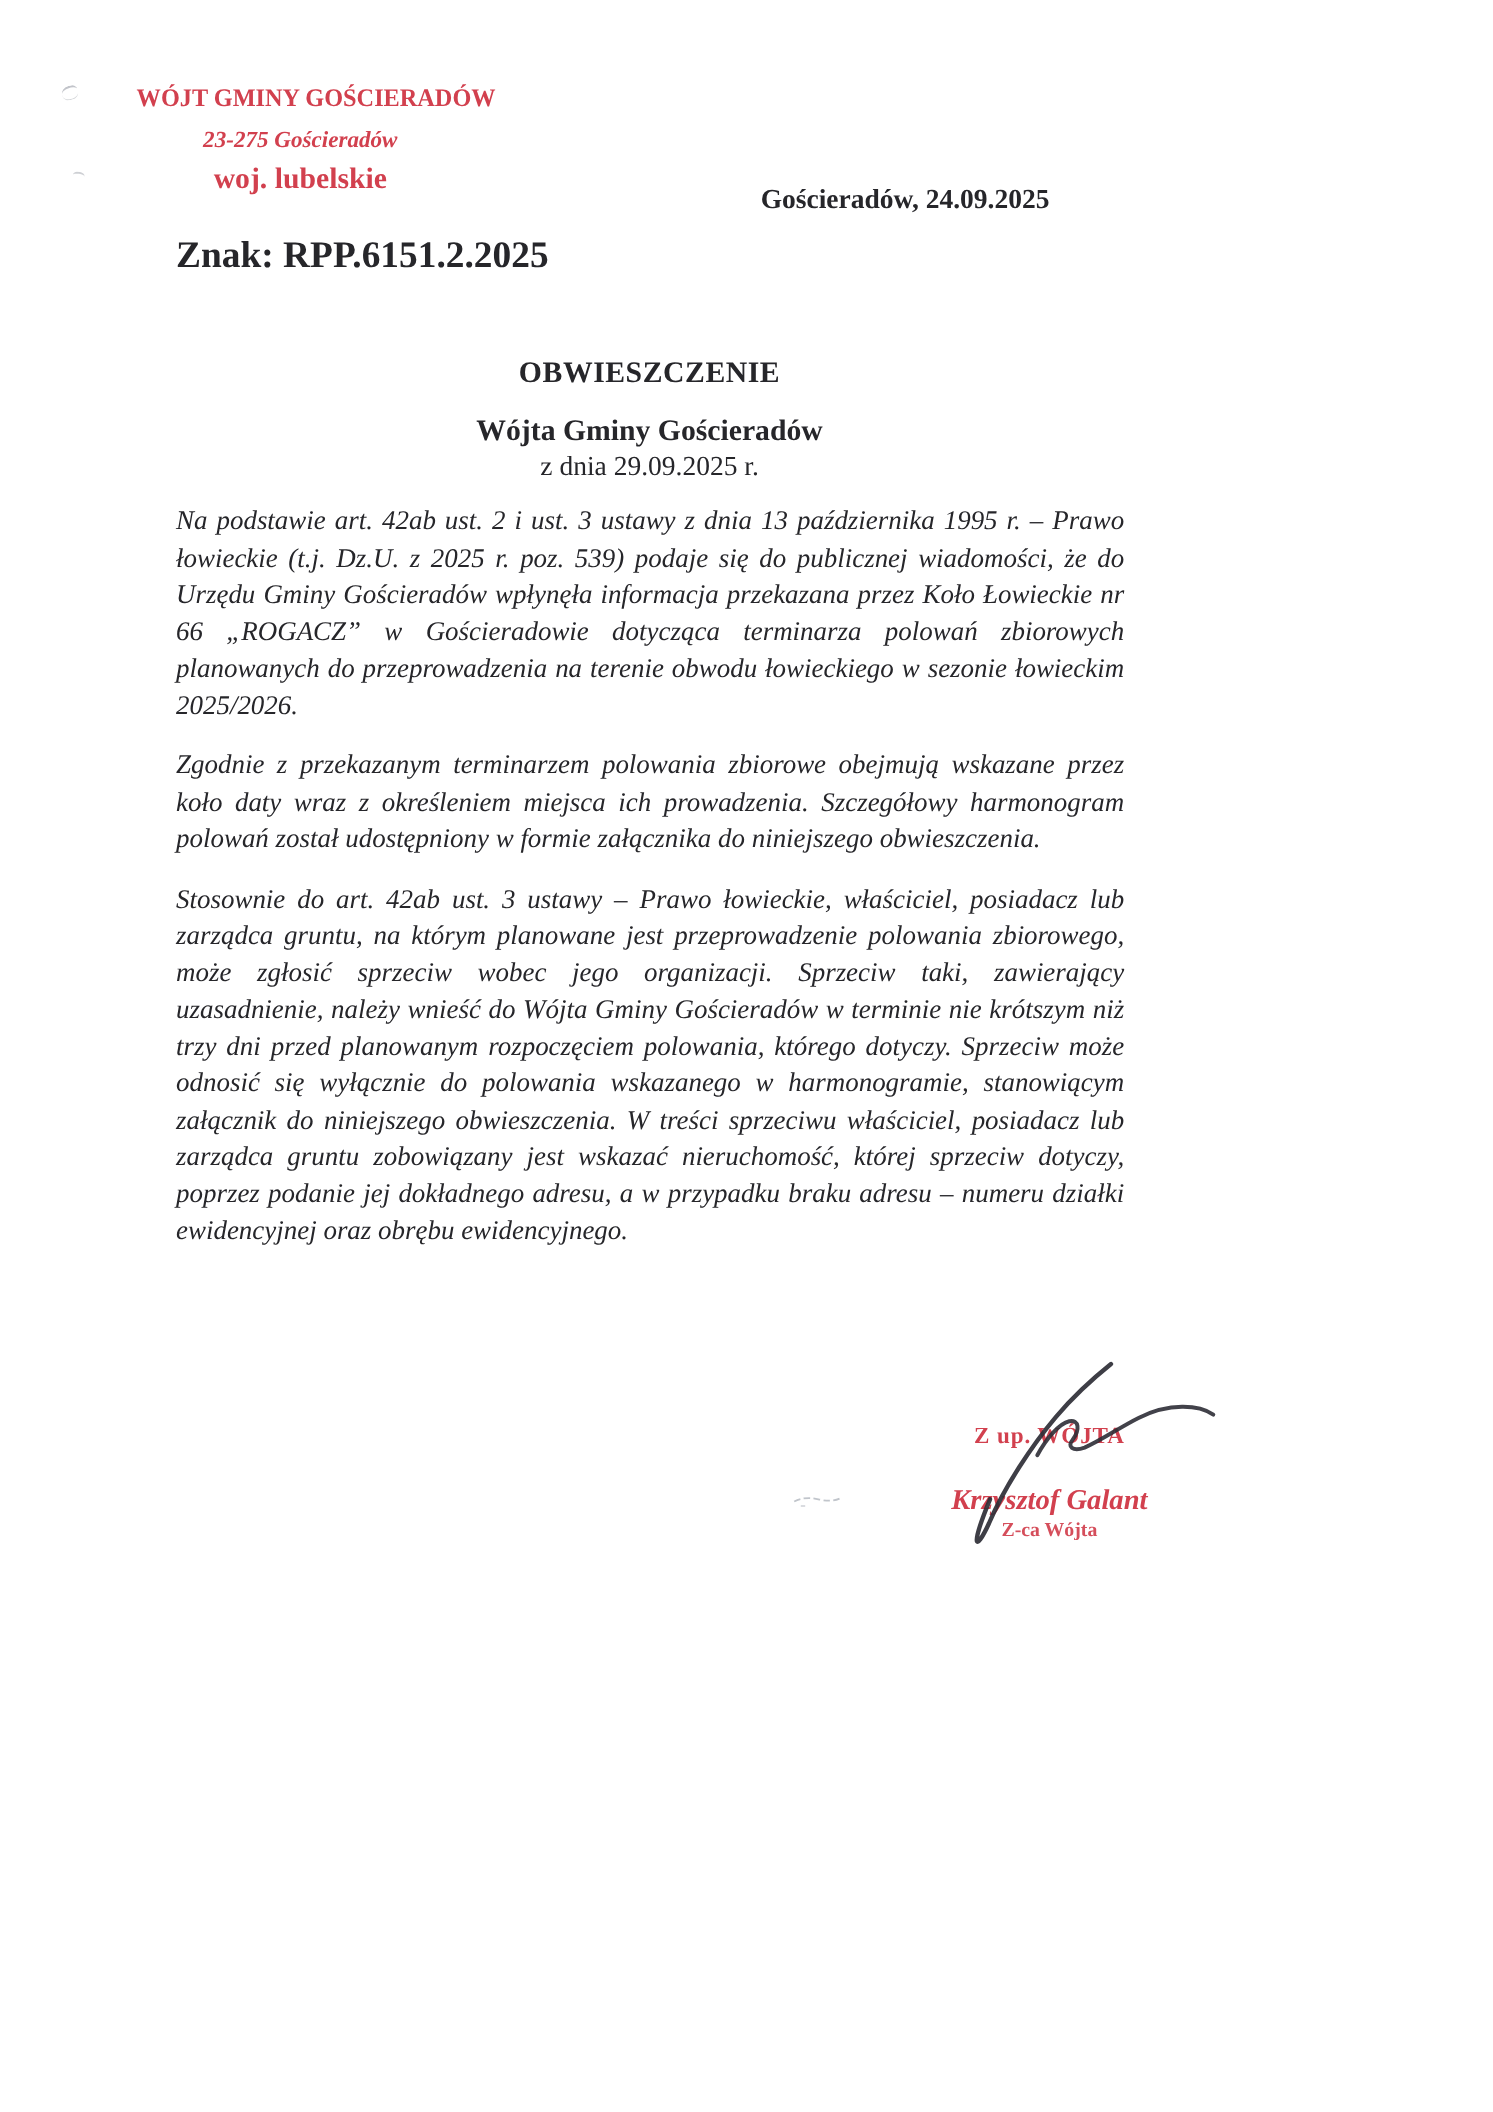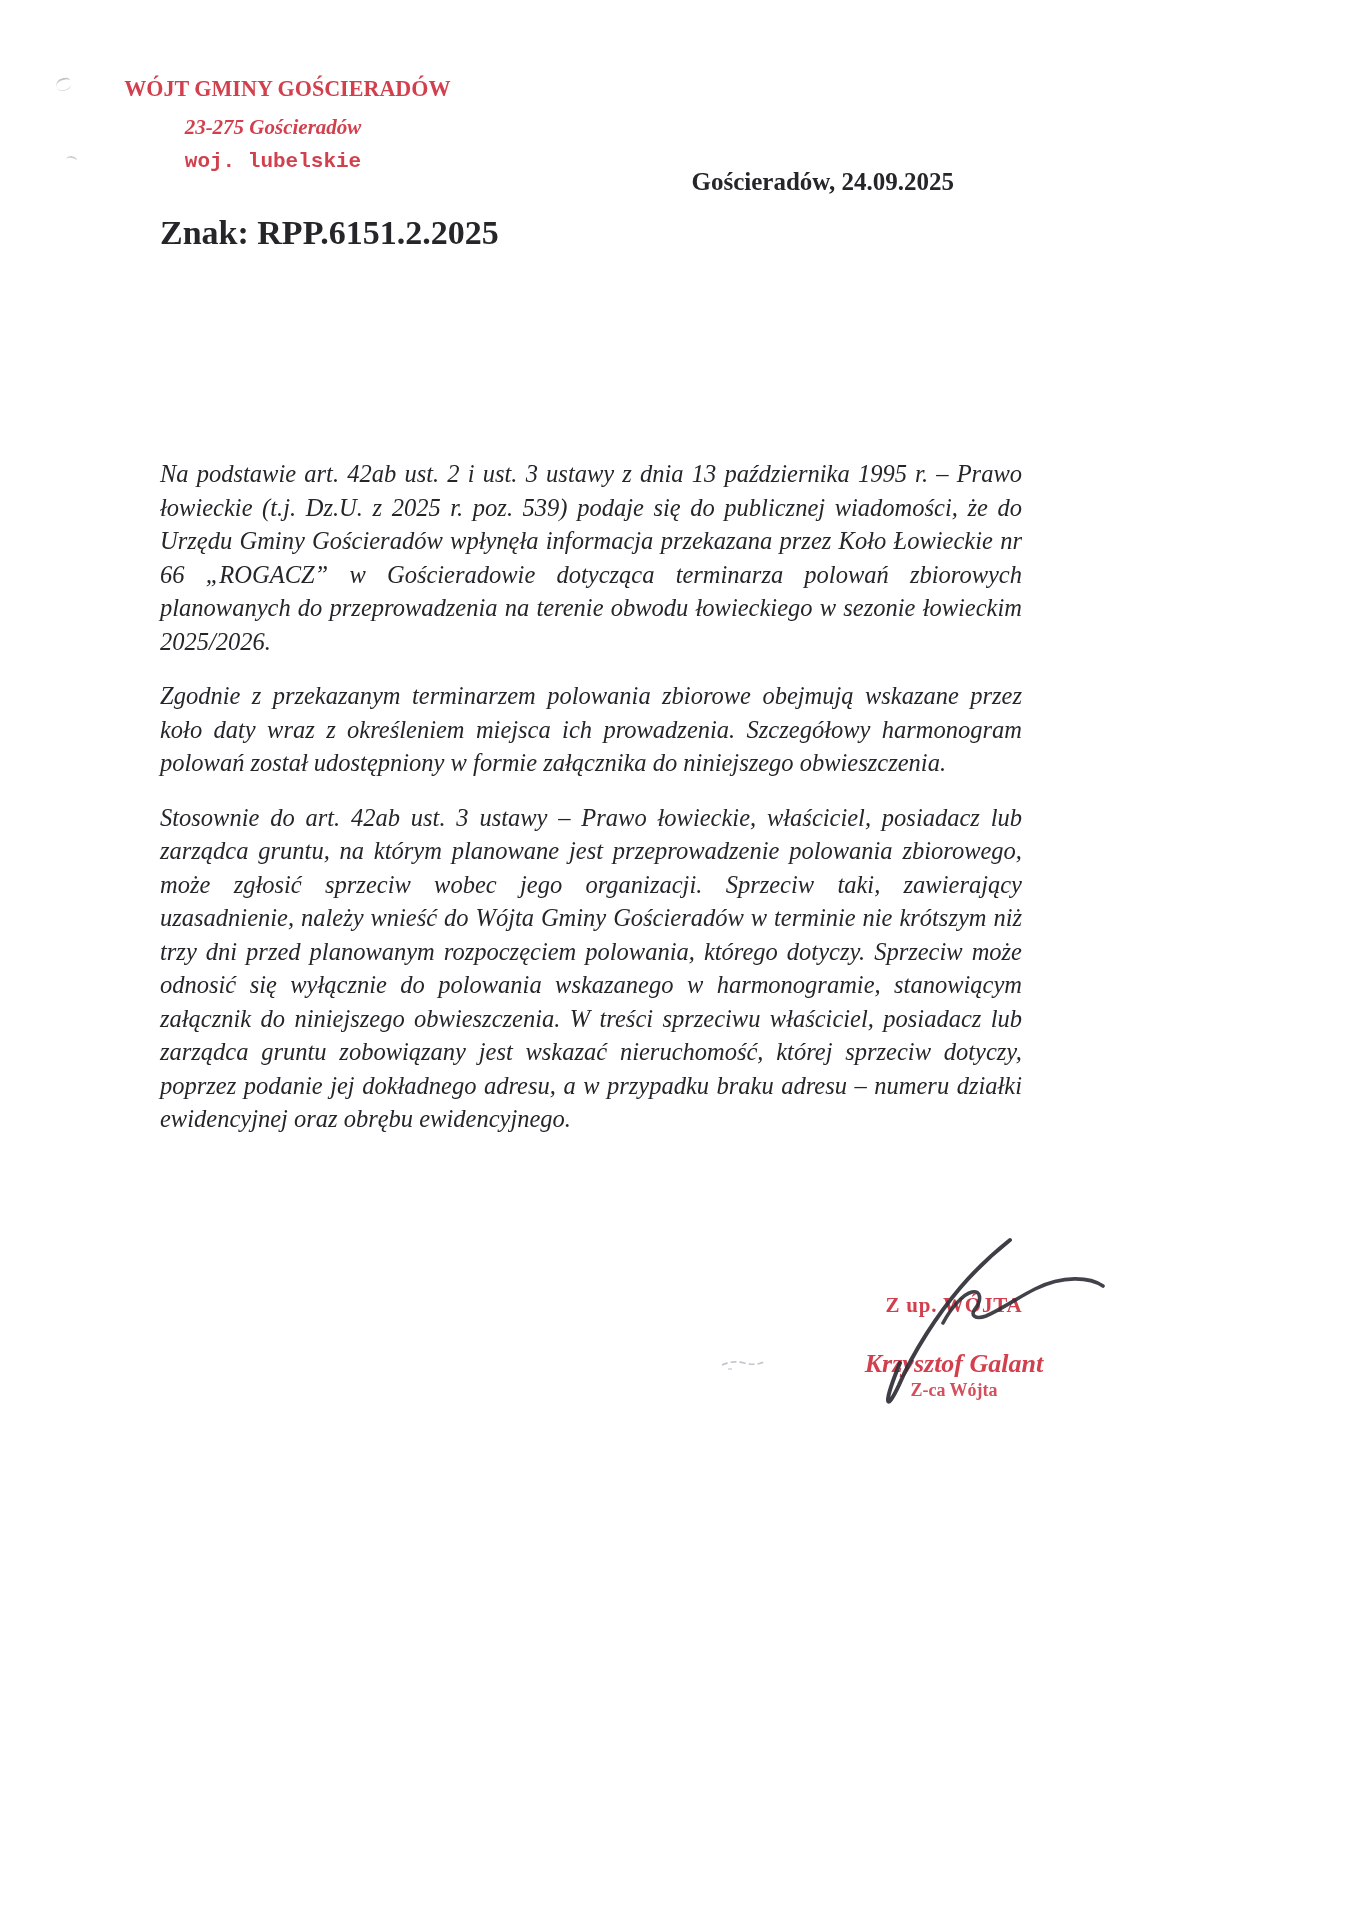--- a/index.html
+++ b/index.html
@@ -45,21 +45,21 @@
   .stamp-line1 {
     font-size: 23px;
     letter-spacing: 0px;
     transform: scaleX(.96);
     transform-origin: 50% 50%;
     line-height: 30px;
     margin-bottom: 9px;
     white-space: nowrap;
   }
   .stamp-line2 { font-size: 21px; line-height: 28px; margin-bottom: 7px; font-style: italic; }
-  .stamp-line3 { font-size: 21px; line-height: 28px; font-family: Liberation Mono, monospace; }
+  .stamp-line3 { font-size: 27px; line-height: 28px; }
 
   
   .place-date {
     position: absolute;
     top: 168px; right: 207px;
     font-size: 25px; font-weight: 700;
     white-space: nowrap;
   }
   .reference {
     position: absolute;
@@ -140,20 +140,25 @@
   <div class="stamp-header">
     <div class="stamp-line1">WÓJT GMINY GOŚCIERADÓW</div>
     <div class="stamp-line2">23-275 Gościeradów</div>
     <div class="stamp-line3">woj. lubelskie</div>
   </div>
 
   <div class="place-date">Gościeradów, 24.09.2025</div>
 
   <div class="reference">Znak: RPP.6151.2.2025</div>
 
+  <div class="title-block">
+    <div class="doc-title">OBWIESZCZENIE</div>
+    <div class="doc-subtitle">Wójta Gminy Gościeradów</div>
+    <div class="doc-date">z dnia 29.09.2025 r.</div>
+  </div>
 
   <div class="body-text">
     <p>Na podstawie art. 42ab ust. 2 i ust. 3 ustawy z dnia 13 października 1995 r. – Prawo łowieckie (t.j. Dz.U. z 2025 r. poz. 539) podaje się do publicznej wiadomości, że do Urzędu Gminy Gościeradów wpłynęła informacja przekazana przez Koło Łowieckie nr 66 „ROGACZ” w Gościeradowie dotycząca terminarza polowań zbiorowych planowanych do przeprowadzenia na terenie obwodu łowieckiego w sezonie łowieckim 2025/2026.</p>
     <p>Zgodnie z przekazanym terminarzem polowania zbiorowe obejmują wskazane przez koło daty wraz z określeniem miejsca ich prowadzenia. Szczegółowy harmonogram polowań został udostępniony w formie załącznika do niniejszego obwieszczenia.</p>
     <p>Stosownie do art. 42ab ust. 3 ustawy – Prawo łowieckie, właściciel, posiadacz lub zarządca gruntu, na którym planowane jest przeprowadzenie polowania zbiorowego, może zgłosić sprzeciw wobec jego organizacji. Sprzeciw taki, zawierający uzasadnienie, należy wnieść do Wójta Gminy Gościeradów w terminie nie krótszym niż trzy dni przed planowanym rozpoczęciem polowania, którego dotyczy. Sprzeciw może odnosić się wyłącznie do polowania wskazanego w harmonogramie, stanowiącym załącznik do niniejszego obwieszczenia. W treści sprzeciwu właściciel, posiadacz lub zarządca gruntu zobowiązany jest wskazać nieruchomość, której sprzeciw dotyczy, poprzez podanie jej dokładnego adresu, a w przypadku braku adresu – numeru działki ewidencyjnej oraz obrębu ewidencyjnego.</p>
   </div>
 
 
   <div class="signature-block">
     <div class="sig-auth">Z up. WÓJTA</div>

